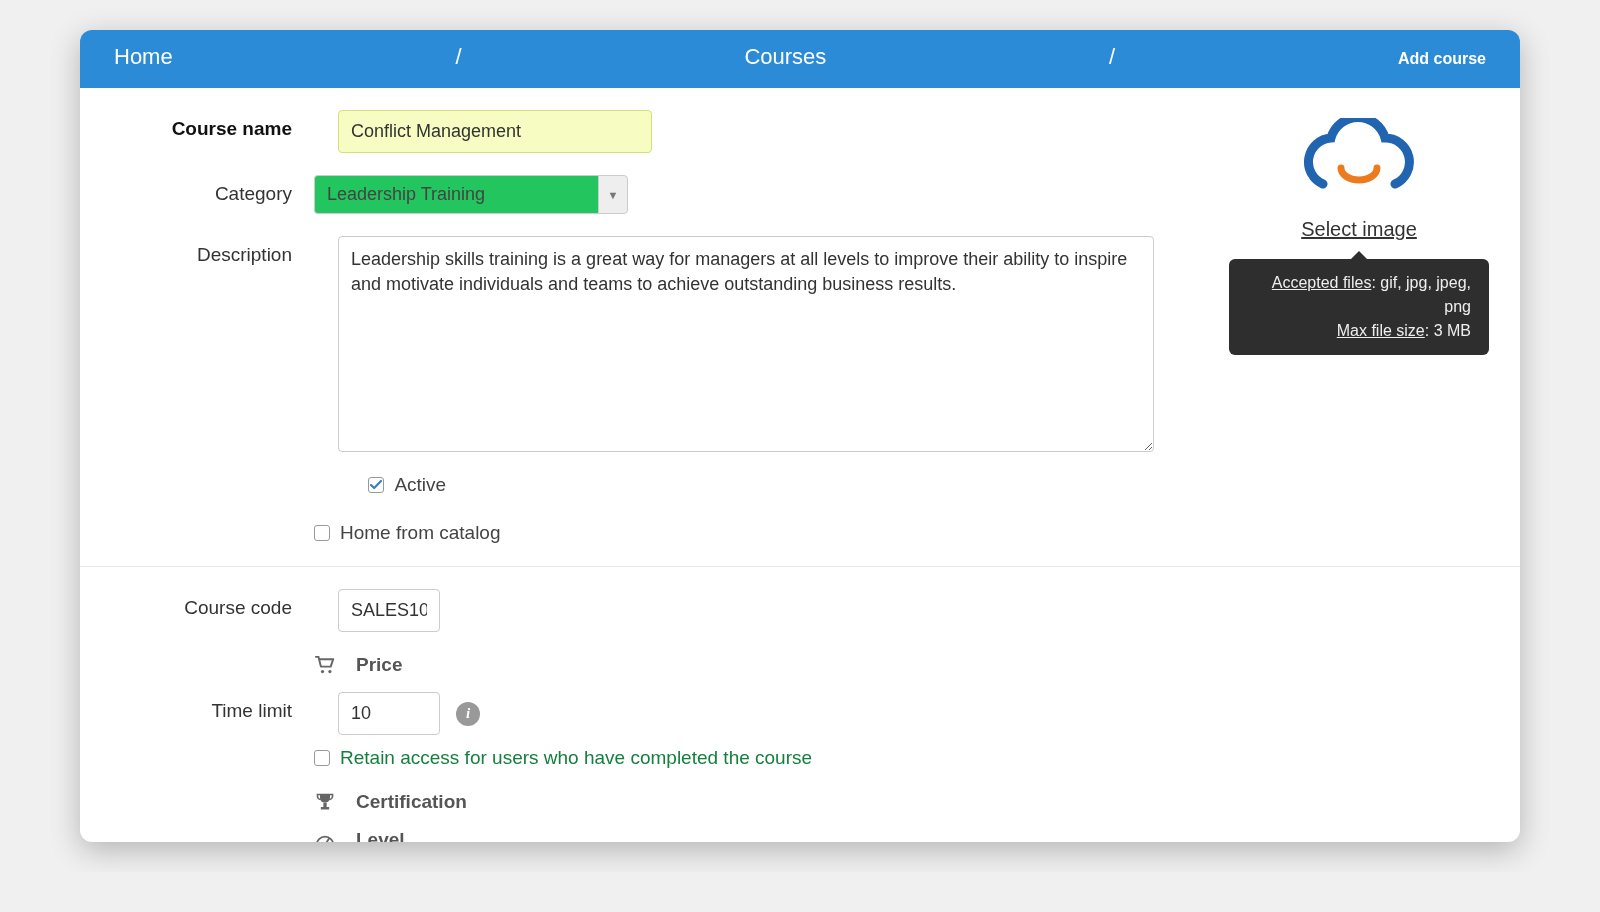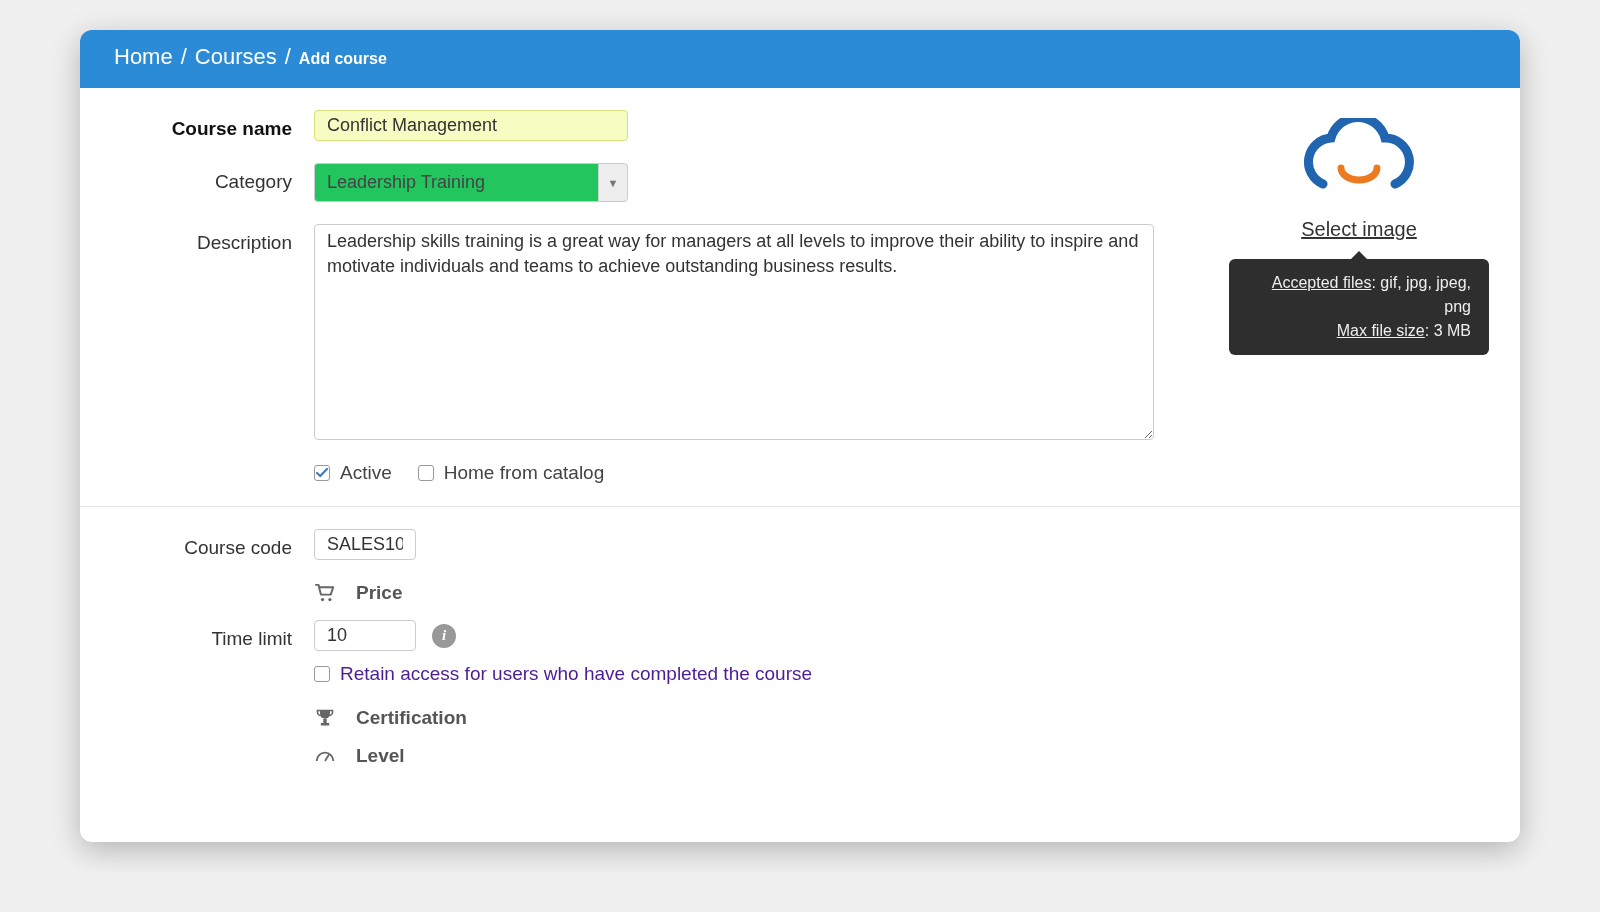--- a/index.html
+++ b/index.html
@@ -22,20 +22,21 @@
     position: relative;
   }
   .header {
     background: #2b8bd6;
     color: #fff;
     padding: 14px 34px 18px;
     font-size: 22px;
     display: flex;
     align-items: baseline;
     gap: 6px;
+    justify-content: space-between;
   }
   .header .crumb { font-weight: 400; }
   .header .sep { margin: 0 2px; }
   .header .title { font-weight: 700; font-size: 16px; }
   .content {
     flex: 1;
     padding: 22px 34px 0 34px;
     overflow: hidden;
     position: relative;
   }
@@ -52,24 +53,25 @@
     padding-top: 8px;
     color: #333;
     font-size: 19px;
   }
   .label-col.bold { font-weight: 700; color:#111; }
   .field-col { flex: 1; display: flex; align-items: center; gap: 16px; flex-wrap: wrap; }
   .field-col.wide { max-width: 840px; }
   .input-text {
     border: 1px solid #ccc;
     border-radius: 4px;
-    padding: 4px 12px;
+    padding: 10px 12px;
     font-size: 18px;
     font-family: inherit;
     color: #333;
+    margin-left: 24px;
   }
   .input-course-name {
     background: #f6fcc2;
     border: 1px solid #d6e07a;
     width: 314px;
   }
   .select-wrap {
     display: flex;
     width: 314px;
   }
@@ -99,20 +101,21 @@
     height: 216px;
     resize: both;
     line-height: 1.4;
   }
   .check-group {
     display: flex;
     align-items: center;
     gap: 26px;
     font-size: 19px;
     color: #444;
+    flex-direction: column;
   }
   .check-item { display: flex; align-items: center; gap: 10px; }
   .cb {
     width: 16px; height: 16px;
     border: 1px solid #999;
     border-radius: 3px;
     display: inline-flex;
     align-items: center;
     justify-content: center;
     background: #fff;
@@ -276,21 +279,21 @@
       <div class="label-col">Time limit</div>
       <div class="field-col">
         <input type="text" class="input-text input-small" value="10" style="">
         <span class="info-icon">i</span>
       </div>
     </div>
 
     <div class="form-row">
       <div class="label-col"></div>
       <div class="field-col">
-        <label class="check-item" style="font-size:19px;color:#4c1d95;">
+        <label class="check-item" style="font-size:19px;color:#15803d;">
           <span class="cb">
             
           </span>
           <span>Retain access for users who have completed the course</span>
         </label>
       </div>
     </div>
 
     <div class="section-row">
       <span class="icon">

